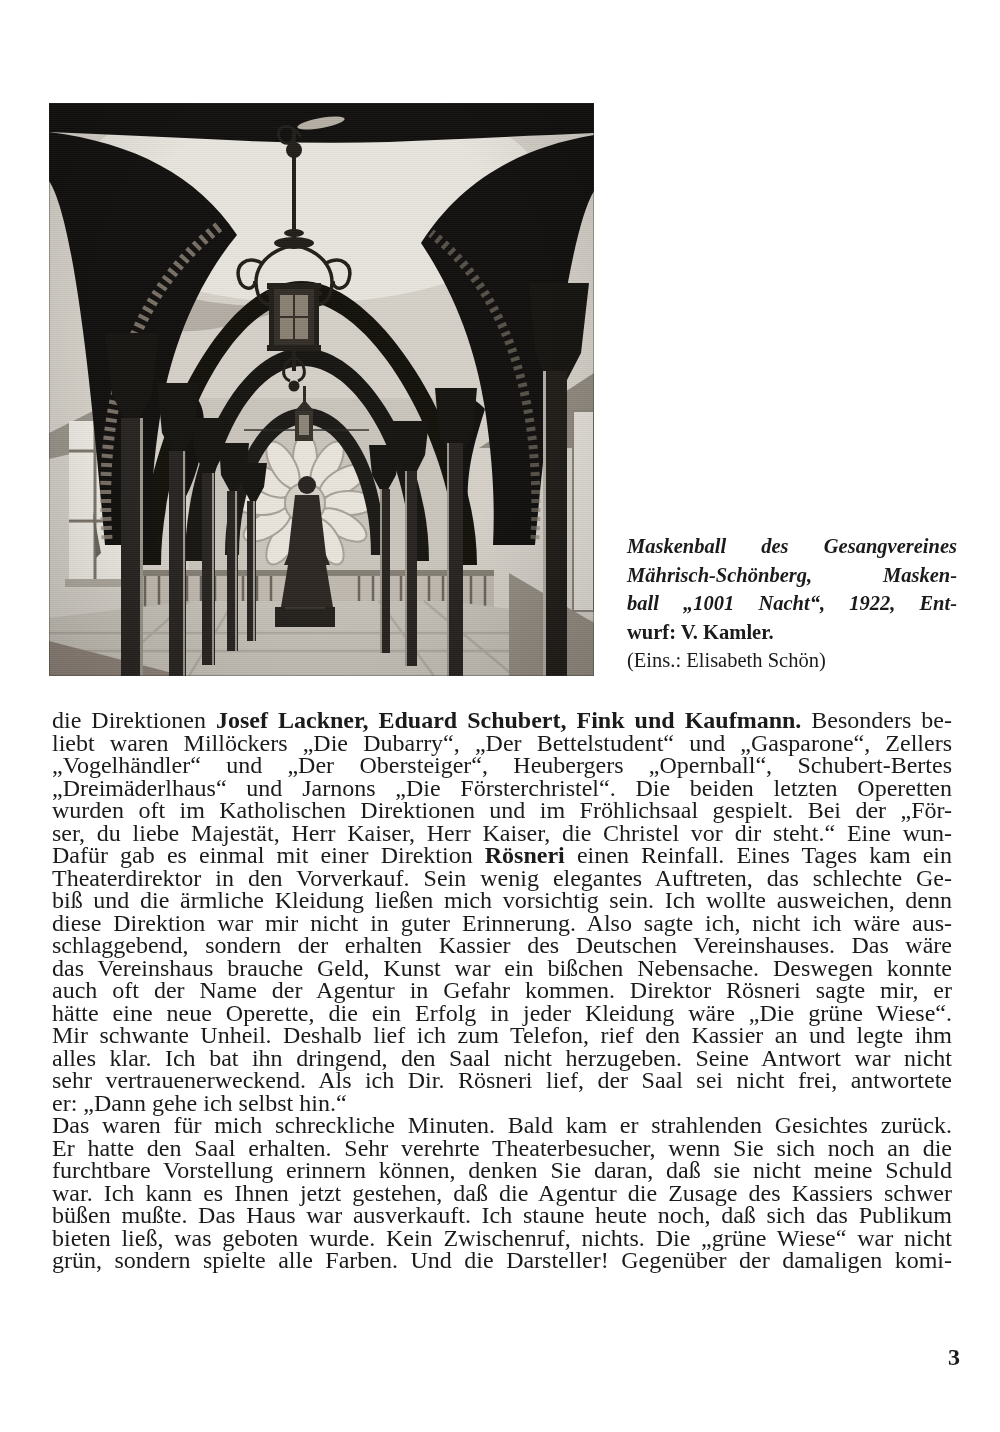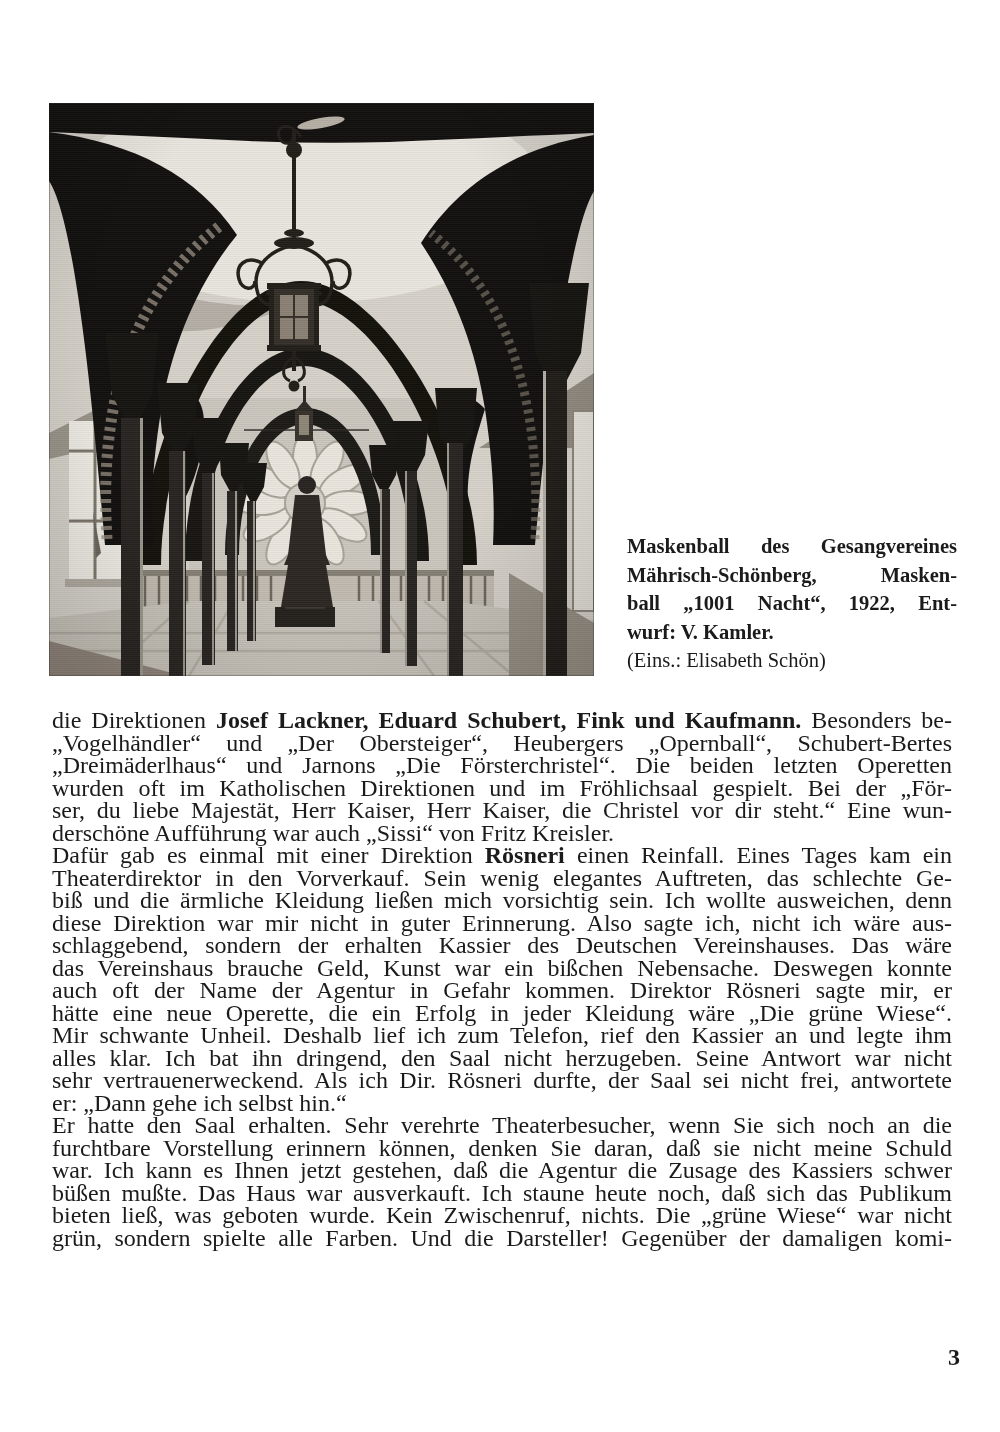--- a/index.html
+++ b/index.html
@@ -18,21 +18,21 @@
     position:absolute; inset:0; pointer-events:none;
     background:
       radial-gradient(ellipse at 50% 42%, rgba(0,0,0,0) 55%, rgba(0,0,0,0.14) 100%),
       repeating-linear-gradient(0deg, rgba(255,255,255,0.045) 0 1px, rgba(0,0,0,0.045) 1px 2px);
   }
   
   .caption {
     position:absolute; left:627px; top:532px; width:330px;
     font-size:20.5px; line-height:28.5px; font-weight:700;
   }
-  .cap-line.j { text-align:justify; text-align-last:justify; }
+  .cap-line.j { text-align:justify; text-align-last:justify;font-style:italic; }
   .cap-credit { font-weight:400; text-align:left; }
   
   .bodytext {
     position:absolute; left:52px; top:709px; width:900px;
     font-size:24px; line-height:22.5px;
   }
   .bodytext p, .bodytext div[data-name="paragraph"] { margin:0; }
   .tline { text-align:justify; text-align-last:justify; }
   .tline-left { text-align:left; text-align-last:auto; }
   .b { font-weight:700; }
@@ -183,41 +183,42 @@
     <div class="cap-line j" data-name="caption-line">Maskenball des Gesangvereines</div>
     <div class="cap-line j" data-name="caption-line">Mährisch-Schönberg, Masken-</div>
     <div class="cap-line j" data-name="caption-line">ball „1001 Nacht“, 1922, Ent-</div>
     <div class="cap-line" data-name="caption-line">wurf: V. Kamler.</div>
     <div class="cap-credit" data-name="caption-credit">(Eins.: Elisabeth Schön)</div>
   </div>
 
   <div class="bodytext" data-name="body-text">
       <div data-name="paragraph">
         <div class="tline" data-name="text-line"><span>die Direktionen </span><span class="b">Josef Lackner, Eduard Schubert, Fink und Kaufmann.</span><span> Besonders be-</span></div>
+        <div class="tline" data-name="text-line"><span>liebt waren Millöckers „Die Dubarry“, „Der Bettelstudent“ und „Gasparone“, Zellers</span></div>
         <div class="tline" data-name="text-line"><span>„Vogelhändler“ und „Der Obersteiger“, Heubergers „Opernball“, Schubert-Bertes</span></div>
         <div class="tline" data-name="text-line"><span>„Dreimäderlhaus“ und Jarnons „Die Försterchristel“. Die beiden letzten Operetten</span></div>
         <div class="tline" data-name="text-line"><span>wurden oft im Katholischen Direktionen und im Fröhlichsaal gespielt. Bei der „För-</span></div>
         <div class="tline" data-name="text-line"><span>ser, du liebe Majestät, Herr Kaiser, Herr Kaiser, die Christel vor dir steht.“ Eine wun-</span></div>
-        <div class="tline tline-left" data-name="text-line"><span>derschöne Aufführung war auch „Sissi“ von Fritz Kreisler.</span></div>
       </div>
       <div data-name="paragraph">
         <div class="tline" data-name="text-line"><span>Dafür gab es einmal mit einer Direktion </span><span class="b">Rösneri</span><span> einen Reinfall. Eines Tages kam ein</span></div>
         <div class="tline" data-name="text-line"><span>Theaterdirektor in den Vorverkauf. Sein wenig elegantes Auftreten, das schlechte Ge-</span></div>
         <div class="tline" data-name="text-line"><span>biß und die ärmliche Kleidung ließen mich vorsichtig sein. Ich wollte ausweichen, denn</span></div>
         <div class="tline" data-name="text-line"><span>diese Direktion war mir nicht in guter Erinnerung. Also sagte ich, nicht ich wäre aus-</span></div>
         <div class="tline" data-name="text-line"><span>schlaggebend, sondern der erhalten Kassier des Deutschen Vereinshauses. Das wäre</span></div>
         <div class="tline" data-name="text-line"><span>das Vereinshaus brauche Geld, Kunst war ein bißchen Nebensache. Deswegen konnte</span></div>
         <div class="tline" data-name="text-line"><span>auch oft der Name der Agentur in Gefahr kommen. Direktor Rösneri sagte mir, er</span></div>
         <div class="tline" data-name="text-line"><span>hätte eine neue Operette, die ein Erfolg in jeder Kleidung wäre „Die grüne Wiese“.</span></div>
         <div class="tline" data-name="text-line"><span>Mir schwante Unheil. Deshalb lief ich zum Telefon, rief den Kassier an und legte ihm</span></div>
         <div class="tline" data-name="text-line"><span>alles klar. Ich bat ihn dringend, den Saal nicht herzugeben. Seine Antwort war nicht</span></div>
-        <div class="tline" data-name="text-line"><span>sehr vertrauenerweckend. Als ich Dir. Rösneri durfte, der Saal sei nicht frei, antwortete</span></div>
+        <div class="tline" data-name="text-line"><span>sehr vertrauenerweckend. Als ich Dir. Rösneri lief, der Saal sei nicht frei, antwortete</span></div>
         <div class="tline tline-left" data-name="text-line"><span>er: „Dann gehe ich selbst hin.“</span></div>
       </div>
       <div data-name="paragraph">
+        <div class="tline" data-name="text-line"><span>Das waren für mich schreckliche Minuten. Bald kam er strahlenden Gesichtes zurück.</span></div>
         <div class="tline" data-name="text-line"><span>Er hatte den Saal erhalten. Sehr verehrte Theaterbesucher, wenn Sie sich noch an die</span></div>
         <div class="tline" data-name="text-line"><span>furchtbare Vorstellung erinnern können, denken Sie daran, daß sie nicht meine Schuld</span></div>
         <div class="tline" data-name="text-line"><span>war. Ich kann es Ihnen jetzt gestehen, daß die Agentur die Zusage des Kassiers schwer</span></div>
         <div class="tline" data-name="text-line"><span>büßen mußte. Das Haus war ausverkauft. Ich staune heute noch, daß sich das Publikum</span></div>
         <div class="tline" data-name="text-line"><span>bieten ließ, was geboten wurde. Kein Zwischenruf, nichts. Die „grüne Wiese“ war nicht</span></div>
         <div class="tline" data-name="text-line"><span>grün, sondern spielte alle Farben. Und die Darsteller! Gegenüber der damaligen komi-</span></div>
       </div>
     </div>
 
   <div class="pagenum" data-name="page-number">3</div>

